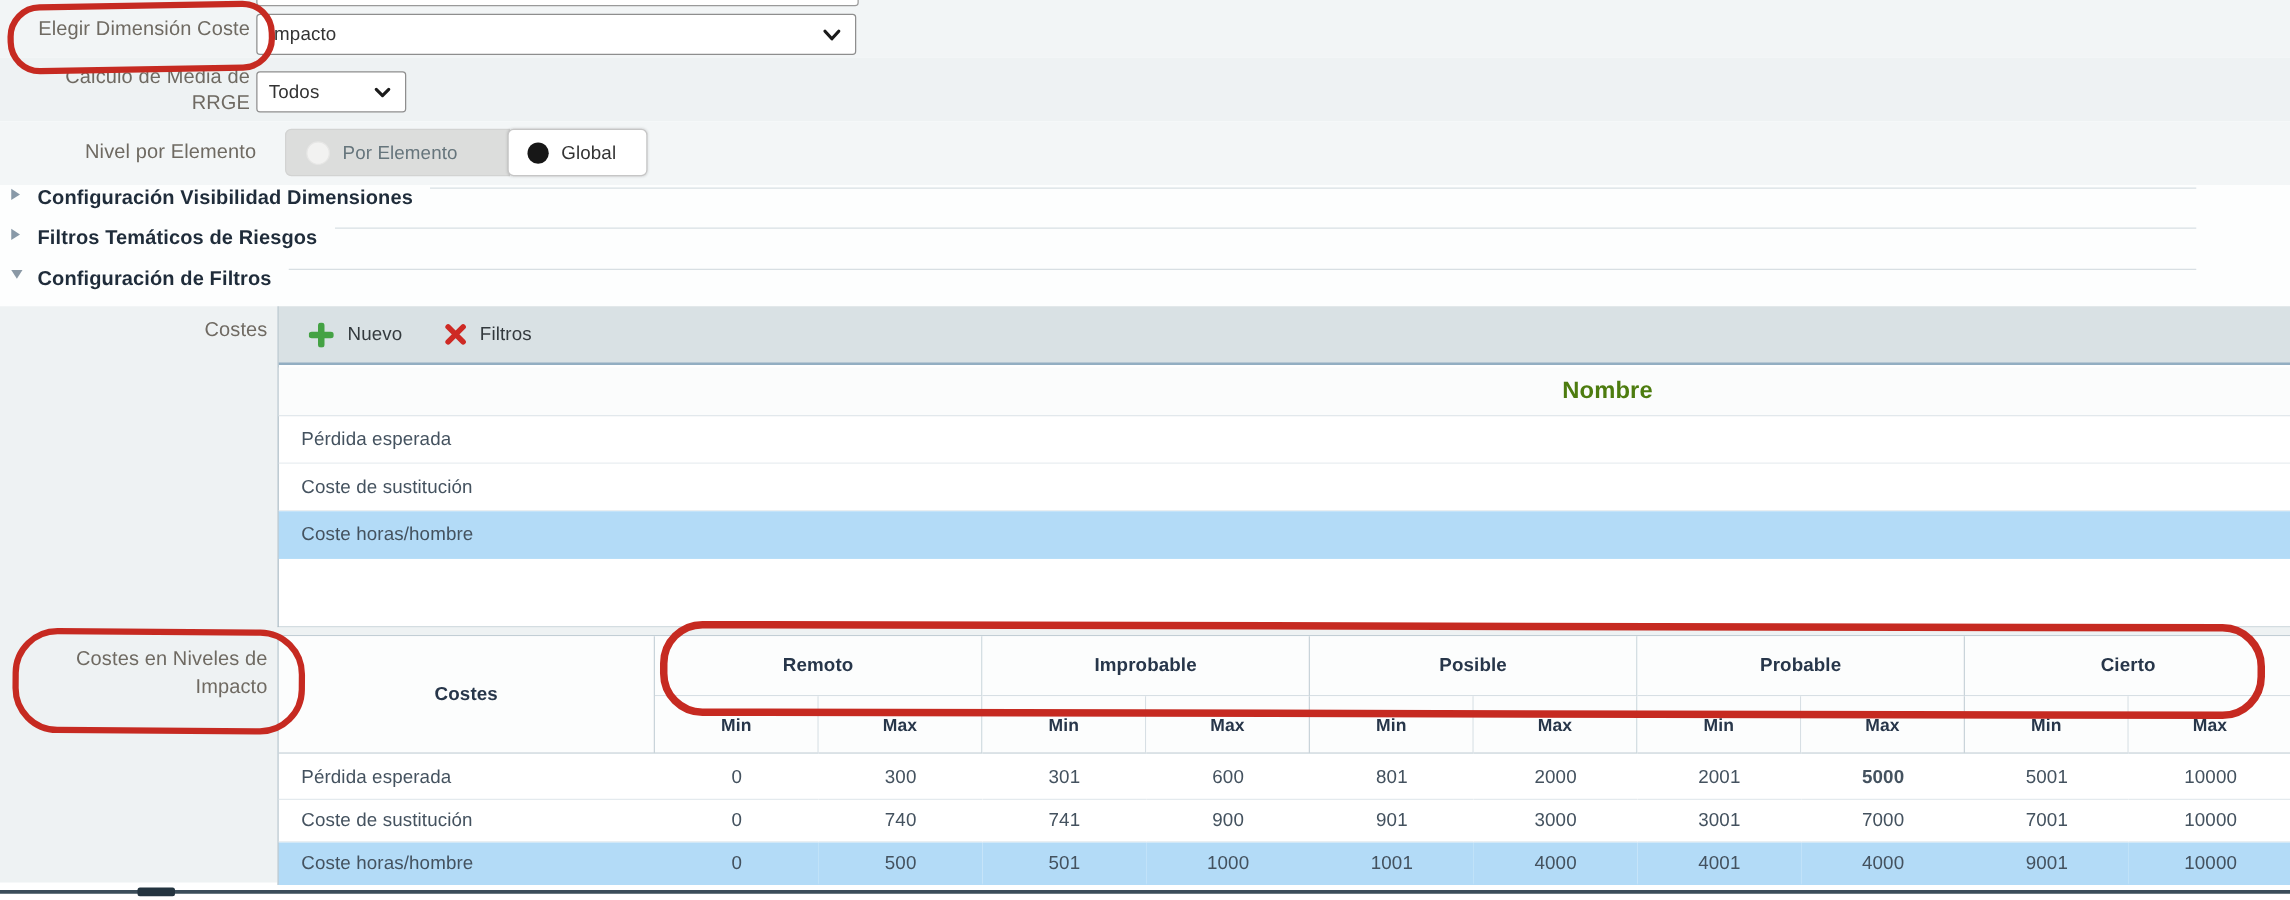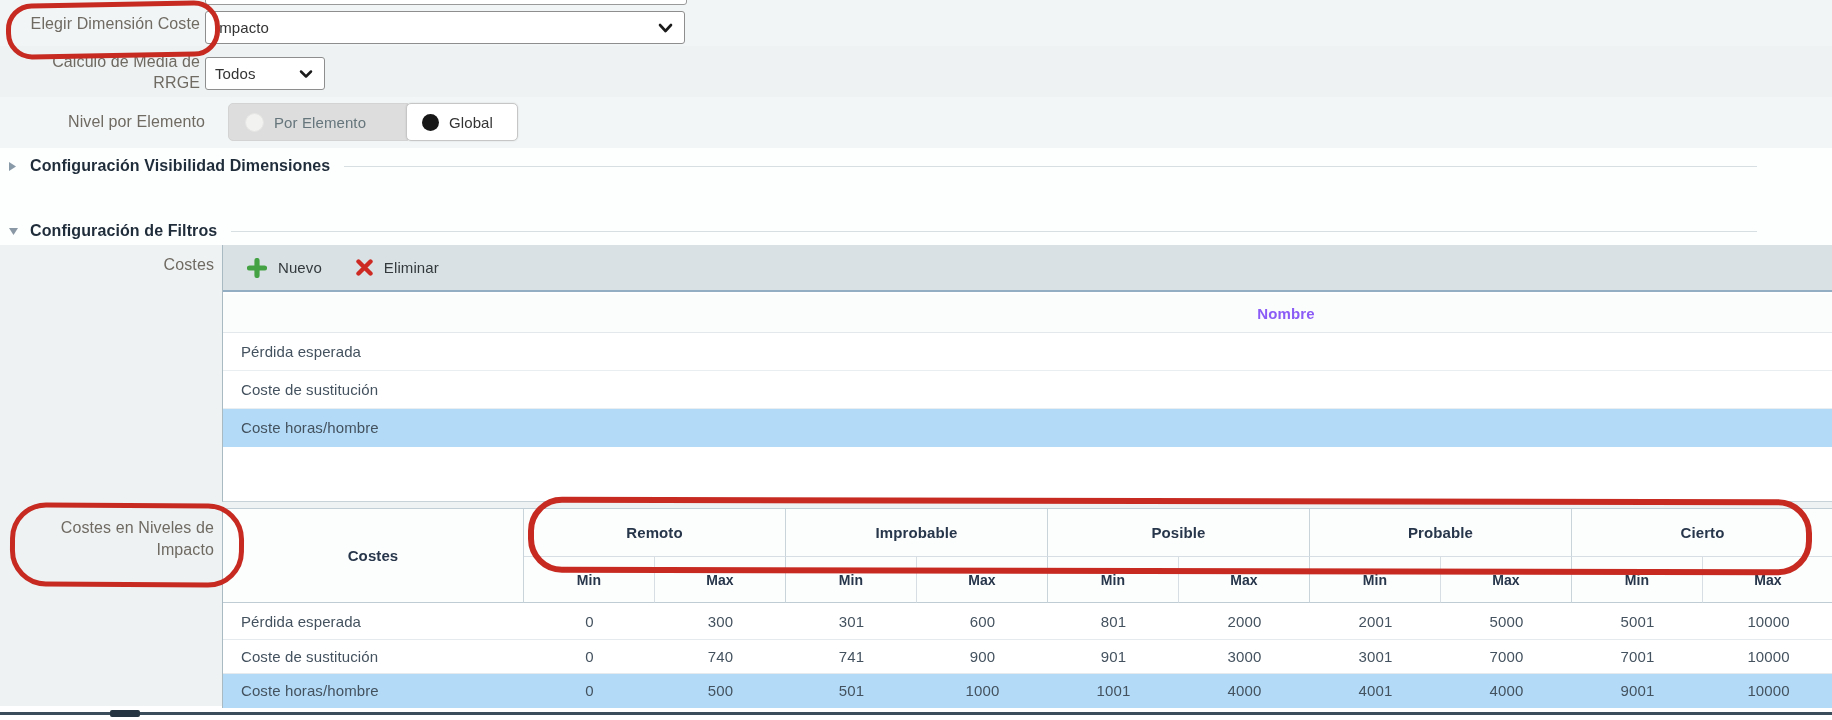--- a/index.html
+++ b/index.html
@@ -35,33 +35,33 @@
   .toggle{left:228px;top:103px;width:292px;height:38px;display:flex;border-radius:5px;box-sizing:border-box;}
   .tseg{display:flex;align-items:center;gap:10px;box-sizing:border-box;cursor:pointer;font-size:15px;}
   .tseg-off{width:180px;background:#dcdddc;border:1px solid #d2d3d2;border-radius:5px 0 0 5px;color:#66757c;padding-left:16px;}
   .tseg-on{width:112px;background:#ffffff;border:1px solid #c6c6c6;border-radius:5px;color:#333;padding-left:15px;margin-left:-2px;box-shadow:0 0 2px rgba(0,0,0,.12);}
   .circ{width:17px;height:17px;border-radius:50%;display:inline-block;}
   .circ-off{background:#f2f2f1;border:1px solid #e6e6e5;}
   .circ-on{background:#171717;}
 
   
   .acc-area{left:0;top:148px;width:1832px;height:97px;background:#fdfefe;}
-  .acc{position:absolute;left:0;width:1761px;height:32px;display:flex;align-items:center;cursor:pointer;}
+  .acc{position:absolute;left:0;width:1761px;height:32px;display:flex;cursor:pointer;}
   .acc .tri{width:22px;text-align:left;padding-left:8px;line-height:0;}
   .acc .ttl{font-weight:bold;color:#1f2c3a;font-size:16px;white-space:nowrap;}
   .acc .rule{flex:1;height:1px;background:#d8dfe3;margin:0 4px 0 14px;}
 
   
   .gutter-bg{left:0;top:245px;width:222px;height:461px;background:#eef2f3;}
   .lab-costes{left:0;top:256px;width:214px;}
   .panel{left:222px;top:245px;width:1658px;height:257px;background:#fff;border-left:1px solid #a9bac3;border-bottom:1px solid #c6d2d8;box-sizing:border-box;}
   .toolbar{position:absolute;left:0;top:0;width:100%;height:47px;background:#d9e1e4;border-bottom:2px solid #93aec2;display:flex;align-items:center;box-sizing:border-box;padding-left:24px;gap:34px;}
   .tbtn{display:flex;align-items:center;gap:11px;cursor:pointer;color:#33393d;font-size:15px;}
   .list-head{position:absolute;left:0;top:49px;width:100%;height:38px;background:#fbfcfc;border-bottom:1px solid #e2e8ec;}
-  .list-head span{position:absolute;left:1063px;top:50%;transform:translate(-50%,-50%);font-weight:bold;color:#8b5cf6;font-size:15px;}
+  .list-head span{position:absolute;left:1063px;top:50%;transform:translate(-50%,-50%);font-weight:bold;color:#4d7c0f;font-size:19px;}
   #cost-list{position:absolute;left:0;top:88px;width:100%;}
   .list-row{height:38px;display:flex;align-items:center;padding-left:18px;border-bottom:1px solid #e9eef1;box-sizing:border-box;color:#44525f;cursor:pointer;}
   .list-row.selected{background:#b3dbf7;border-bottom:1px solid #b3dbf7;}
   .gap-strip{left:0;top:502px;width:1832px;height:6px;background:#eef2f3;}
 
   
   .lab-impact{left:0;top:517px;width:214px;line-height:22px;}
 
   
   #impact-grid{
@@ -141,20 +141,29 @@
   <div class="abs acc-area">
     <div class="acc" style="top:2px;">
       <span class="tri">
         <svg width="9" height="11" viewBox="0 0 9 11">
             <polygon points="1,1 8,5.5 1,10" fill="#8899a8"></polygon>
           </svg>
       </span>
       <span class="ttl">Configuración Visibilidad Dimensiones</span>
       <span class="rule"></span>
     </div>
+    <div class="acc" style="top:34px;">
+      <span class="tri">
+        <svg width="9" height="11" viewBox="0 0 9 11">
+            <polygon points="1,1 8,5.5 1,10" fill="#8899a8"></polygon>
+          </svg>
+      </span>
+      <span class="ttl">Filtros Temáticos de Riesgos</span>
+      <span class="rule"></span>
+    </div>
     <div class="acc" style="top:67px;">
       <span class="tri">
         <svg width="11" height="9" viewBox="0 0 11 9">
             <polygon points="1,1 10,1 5.5,8" fill="#8a98a5"></polygon>
           </svg>
       </span>
       <span class="ttl">Configuración de Filtros</span>
       <span class="rule"></span>
     </div>
   </div>
@@ -171,21 +180,21 @@
             </svg>
         </span>
         <span>Nuevo</span>
       </div>
       <div class="tbtn">
         <span style="line-height:0;">
           <svg width="17" height="17" viewBox="0 0 17 17">
               <path d="M2.5 2.5 L14.5 14.5 M14.5 2.5 L2.5 14.5" stroke="#ce2a24" stroke-width="4.4" stroke-linecap="round"></path>
             </svg>
         </span>
-        <span>Eliminar</span>
+        <span>Filtros</span>
       </div>
     </div>
     <div class="list-head">
       <span>Nombre</span>
     </div>
     <div id="cost-list">
         <div class="list-row">
           <span>Pérdida esperada</span>
         </div>
         <div class="list-row">
@@ -222,21 +231,21 @@
       <div class="gc sub inner" style="grid-area: 2 / 10 / span 1 / span 1;">Min</div>
       <div class="gc sub edge" style="grid-area: 2 / 11 / span 1 / span 1;">Max</div>
       <div class="gc data name" style="grid-area: 3 / 1 / span 1 / span 1;">Pérdida esperada</div>
       <div class="gc data" style="grid-area: 3 / 2 / span 1 / span 1;">0</div>
       <div class="gc data" style="grid-area: 3 / 3 / span 1 / span 1;">300</div>
       <div class="gc data" style="grid-area: 3 / 4 / span 1 / span 1;">301</div>
       <div class="gc data" style="grid-area: 3 / 5 / span 1 / span 1;">600</div>
       <div class="gc data" style="grid-area: 3 / 6 / span 1 / span 1;">801</div>
       <div class="gc data" style="grid-area: 3 / 7 / span 1 / span 1;">2000</div>
       <div class="gc data" style="grid-area: 3 / 8 / span 1 / span 1;">2001</div>
-      <div class="gc data" style="grid-area: 3 / 9 / span 1 / span 1;">5000</div>
+      <div class="gc data" style="grid-area: 3 / 9 / span 1 / span 1; font-weight: bold;">5000</div>
       <div class="gc data" style="grid-area: 3 / 10 / span 1 / span 1;">5001</div>
       <div class="gc data" style="grid-area: 3 / 11 / span 1 / span 1;">10000</div>
       <div class="gc data name" style="grid-area: 4 / 1 / span 1 / span 1;">Coste de sustitución</div>
       <div class="gc data" style="grid-area: 4 / 2 / span 1 / span 1;">0</div>
       <div class="gc data" style="grid-area: 4 / 3 / span 1 / span 1;">740</div>
       <div class="gc data" style="grid-area: 4 / 4 / span 1 / span 1;">741</div>
       <div class="gc data" style="grid-area: 4 / 5 / span 1 / span 1;">900</div>
       <div class="gc data" style="grid-area: 4 / 6 / span 1 / span 1;">901</div>
       <div class="gc data" style="grid-area: 4 / 7 / span 1 / span 1;">3000</div>
       <div class="gc data" style="grid-area: 4 / 8 / span 1 / span 1;">3001</div>

